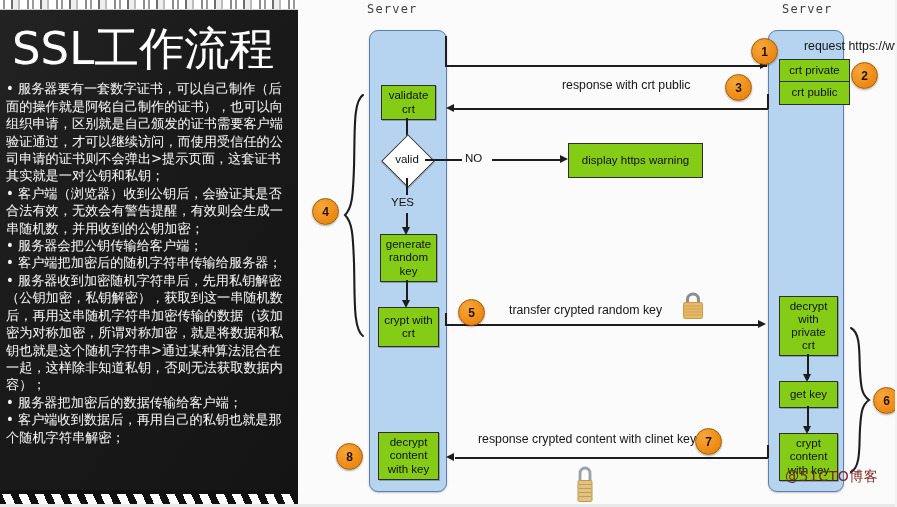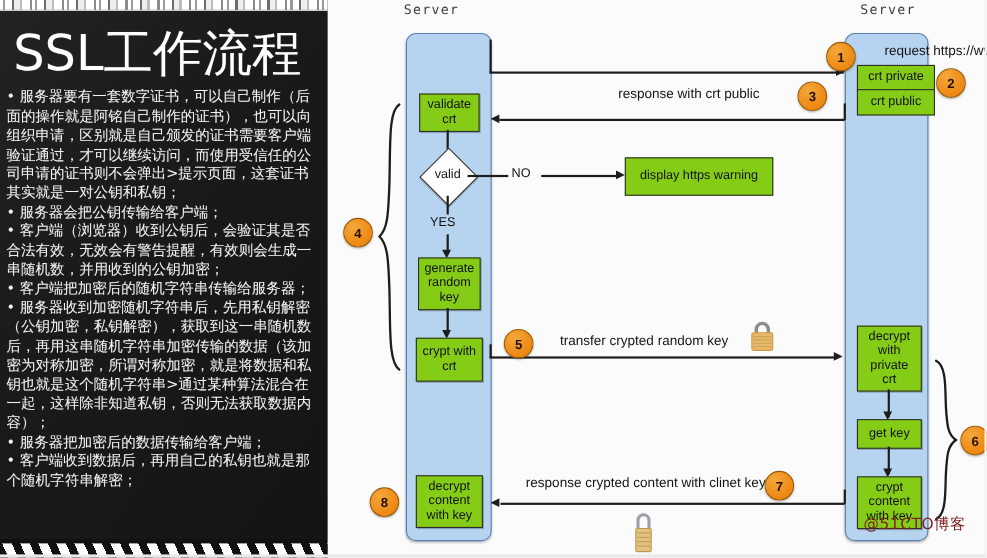--- a/index.html
+++ b/index.html
@@ -130,22 +130,22 @@
 <body>
 
 <div id="root">
 
   <div id="slide">
     <div id="slide-top-strip"></div>
     <div id="slide-inner">
       <div id="slide-title">SSL工作流程</div>
       <div id="slide-bullets">
         <div class="bullet">• 服务器要有一套数字证书，可以自己制作（后面的操作就是阿铭自己制作的证书），也可以向组织申请，区别就是自己颁发的证书需要客户端验证通过，才可以继续访问，而使用受信任的公司申请的证书则不会弹出&gt;提示页面，这套证书其实就是一对公钥和私钥；</div>
+        <div class="bullet">• 客户端（浏览器）收到公钥后，会验证其是否合法有效，无效会有警告提醒，有效则会生成一串随机数，并用收到的公钥加密；</div>
         <div class="bullet">• 服务器会把公钥传输给客户端；</div>
-        <div class="bullet">• 客户端（浏览器）收到公钥后，会验证其是否合法有效，无效会有警告提醒，有效则会生成一串随机数，并用收到的公钥加密；</div>
         <div class="bullet">• 客户端把加密后的随机字符串传输给服务器；</div>
         <div class="bullet">• 服务器收到加密随机字符串后，先用私钥解密（公钥加密，私钥解密），获取到这一串随机数后，再用这串随机字符串加密传输的数据（该加密为对称加密，所谓对称加密，就是将数据和私钥也就是这个随机字符串&gt;通过某种算法混合在一起，这样除非知道私钥，否则无法获取数据内容）；</div>
         <div class="bullet">• 服务器把加密后的数据传输给客户端；</div>
         <div class="bullet">• 客户端收到数据后，再用自己的私钥也就是那个随机字符串解密；</div>
       </div>
     </div>
     <div id="slide-bottom-strip"></div>
   </div>
 
   <div id="diagram">

